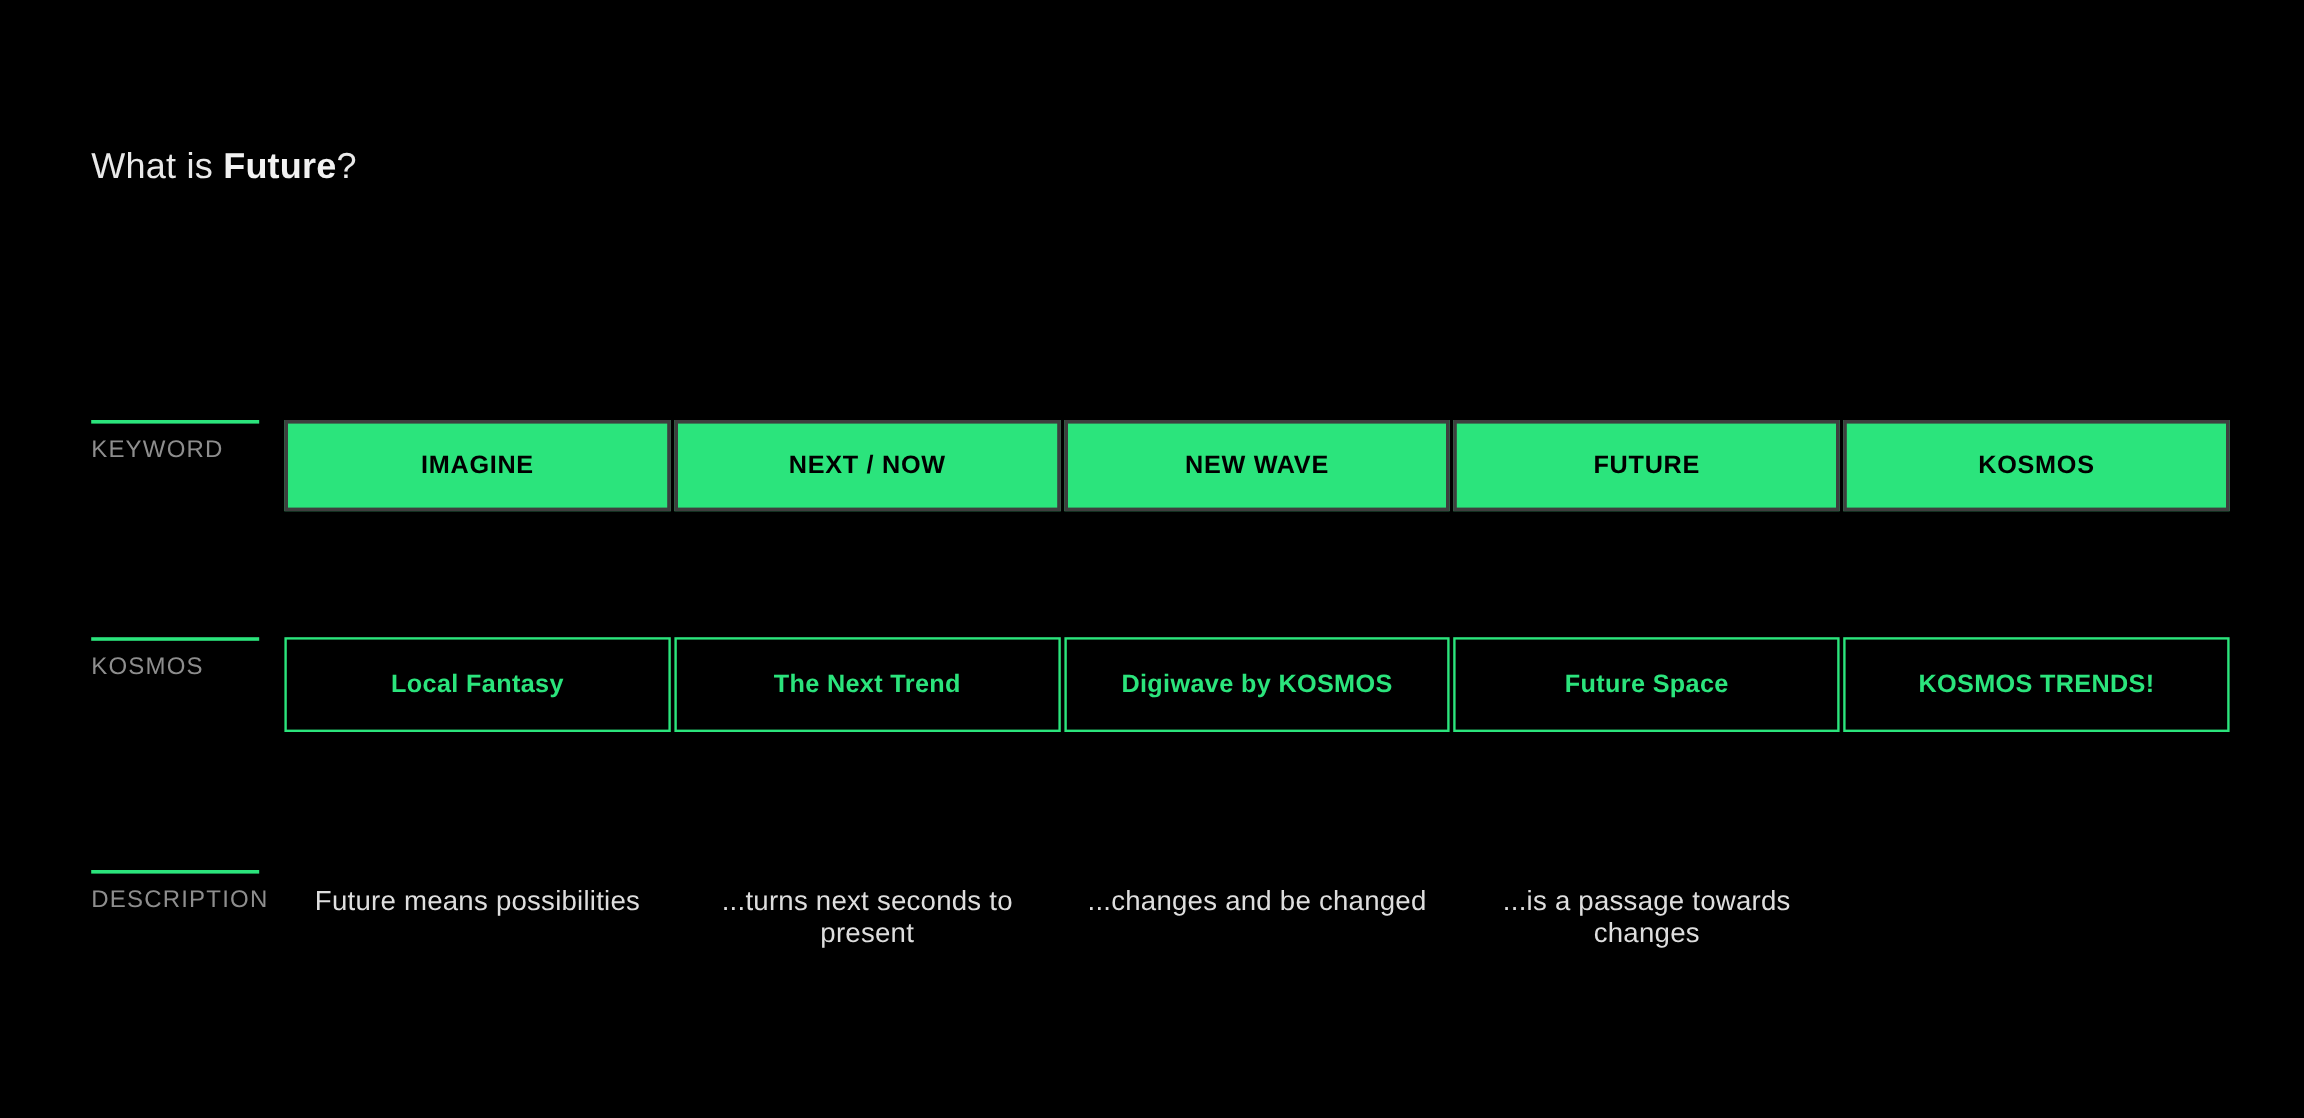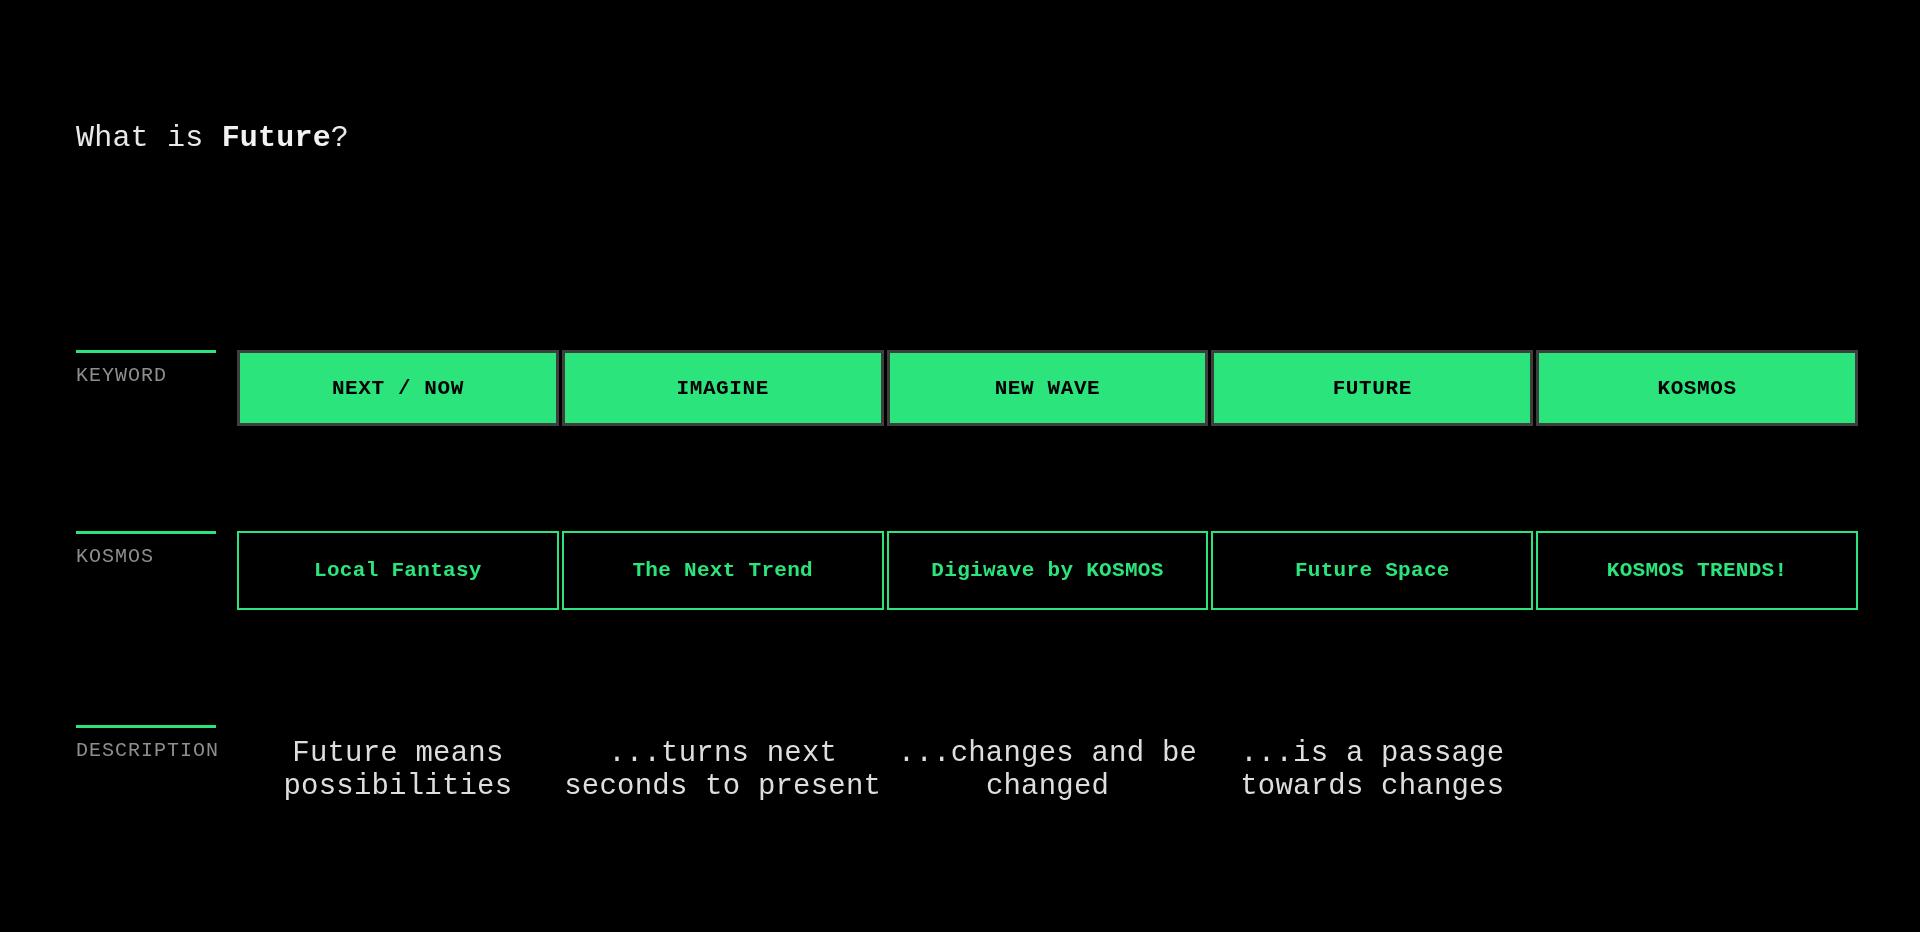--- a/index.html
+++ b/index.html
@@ -13,21 +13,20 @@
     --description-text:#dedede;
   }
   *{margin:0;padding:0;box-sizing:border-box;}
   html,body{background:#000;}
   body{font-family:"Liberation Sans","DejaVu Sans",sans-serif;}
   .stage{
     position:relative;
     width:1904px;height:932px;
     background:var(--background);
     overflow:hidden;
-    font-family:Liberation Mono, monospace;
   }
   
   .header{position:absolute;left:76px;top:122px;}
   .title{
     font-size:30px;font-weight:400;color:var(--title-text);
     letter-spacing:0.2px;line-height:1.1;
   }
   .title strong{font-weight:700;color:#f2f2f2;}
   .subtitle{
     margin-top:34px;font-size:23px;font-weight:400;
@@ -66,38 +65,38 @@
     background:transparent;
     border:2px solid var(--accent-green);
     color:var(--accent-green);
     display:flex;align-items:center;justify-content:center;
     font-size:21px;font-weight:700;letter-spacing:0.3px;text-align:right;
   }
   
   .dcell{
     padding-top:12px;
     display:flex;justify-content:center;align-items:flex-start;
-    font-size:29px;color:var(--description-text);
+    font-size:23px;color:var(--description-text);
     letter-spacing:0.2px;text-align:center;
   }
 </style>
 </head>
 <body>
 
 <div class="stage">
 
   <div class="header">
     <h1 class="title"><span>What is </span><strong>Future</strong><span>?</span></h1>
     <p class="subtitle"><br></p>
   </div>
 
   <section class="row row-keyword">
     <div class="rowlabel">KEYWORD</div>
+    <div class="kbox">IMAGINE</div>
     <div class="kbox">NEXT / NOW</div>
-    <div class="kbox">IMAGINE</div>
     <div class="kbox">NEW WAVE</div>
     <div class="kbox">FUTURE</div>
     <div class="kbox">KOSMOS</div>
   </section>
 
   <section class="row row-events">
     <div class="rowlabel">KOSMOS</div>
     <div class="ebox">Local Fantasy</div>
     <div class="ebox">The Next Trend</div>
     <div class="ebox">Digiwave by KOSMOS</div>

